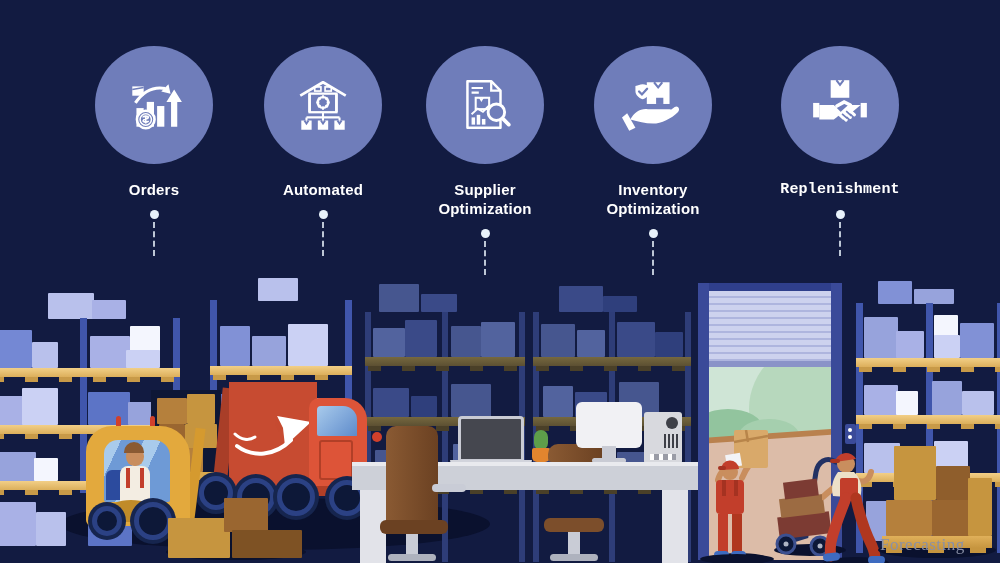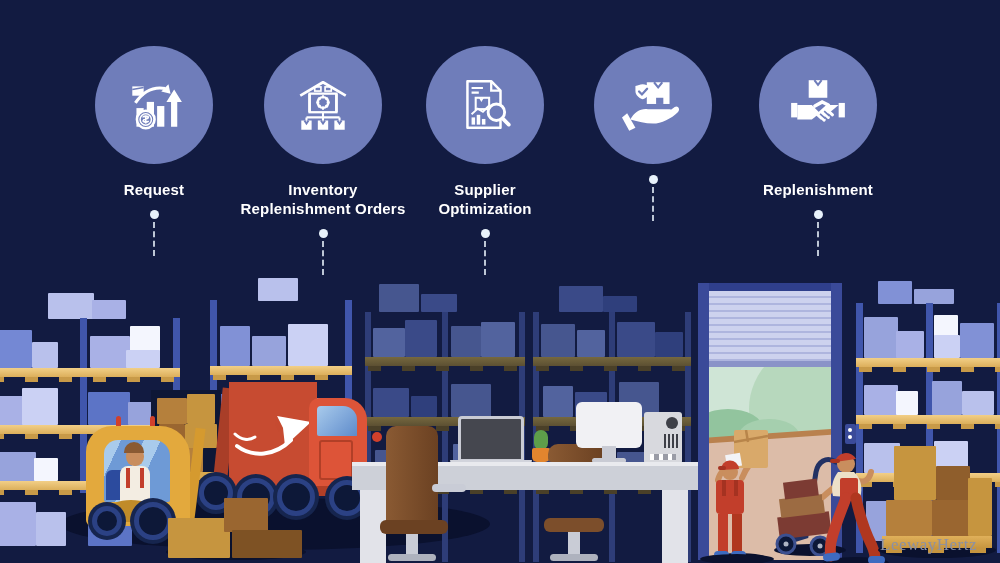--- a/index.html
+++ b/index.html
@@ -340,21 +340,21 @@
       <path d="M12,28 C20,16 30,12 41,14" stroke="#fff" stroke-width="3" fill="none"></path>
       <polygon points="44,10 46,19 37,17" fill="#fff"></polygon>
       <rect x="9" y="12" width="11" height="9" fill="#fff"></rect>
       <path d="M9,15 l11,-2" stroke="#6F7DBA" stroke-width="1.5"></path>
       <circle cx="22" cy="44" r="8.5" fill="#6F7DBA" stroke="#fff" stroke-width="2.5"></circle>
       <circle cx="22" cy="44" r="5.5" fill="none" stroke="#fff" stroke-width="1.5"></circle>
       <path d="M22,40 v8 M19.5,42 c0,-1.6 5,-1.6 5,0 c0,1.8 -5,1.4 -5,3.2 c0,1.6 5,1.6 5,0" stroke="#fff" stroke-width="1.6" fill="none"></path>
     </svg>
   </div>
   <div class="label">
-    <div>Request</div>
+    <div>Orders</div>
   </div>
   <div class="dot"></div>
   <div class="dashes"></div>
 </div>
 
 <div class="step" style="left:231px;">
   <div class="circle">
     <svg width="62" height="62" viewBox="0 0 60 60">
       <path d="M8,21 L30,8 L52,21" fill="none" stroke="#fff" stroke-width="2.6" stroke-linejoin="round"></path>
       <rect x="22" y="12.5" width="6" height="4" fill="none" stroke="#fff" stroke-width="1.6"></rect>
@@ -368,22 +368,21 @@
       <path d="M30,37 V42 M14,42 H46 M14,42 V45 M30,42 V45 M46,42 V45" stroke="#fff" stroke-width="2" fill="none"></path>
       <g fill="#fff">
         <path d="M9,45 h10 v9 h-10 z M25,45 h10 v9 h-10 z M41,45 h10 v9 h-10 z"></path>
       </g>
       <g stroke="#6F7DBA" stroke-width="1.8" fill="none">
         <path d="M12,45 l2,3 l2,-3 M28,45 l2,3 l2,-3 M44,45 l2,3 l2,-3"></path>
       </g>
     </svg>
   </div>
   <div class="label">
-    <div>Inventory</div>
-      <div>Replenishment Orders</div>
+    <div>Automated</div>
   </div>
   <div class="dot"></div>
   <div class="dashes"></div>
 </div>
 
 <div class="step" style="left:393px;">
   <div class="circle">
     <svg width="62" height="62" viewBox="0 0 60 60">
       <path d="M13,7 H36 L45,16 V52 H13 Z" fill="none" stroke="#fff" stroke-width="2.4" stroke-linejoin="round"></path>
       <path d="M36,7 V16 H45" fill="none" stroke="#fff" stroke-width="2.2"></path>
@@ -411,25 +410,29 @@
     <svg width="62" height="62" viewBox="0 0 60 60">
       <rect x="24" y="8" width="22" height="21" fill="#fff"></rect>
       <path d="M31,8 l4,5 l4,-5" fill="none" stroke="#6F7DBA" stroke-width="2"></path>
       <rect x="33" y="23" width="7" height="6" fill="#6F7DBA"></rect>
       <path d="M20,10 c3,0 4,1.5 7,1.5 v5 c0,4 -3,6.5 -7,8 c-4,-1.5 -7,-4 -7,-8 v-5 c3,0 4,-1.5 7,-1.5 z" fill="#fff"></path>
       <path d="M16.5,17 l2.8,2.8 l5,-5.5" fill="none" stroke="#6F7DBA" stroke-width="2.2" stroke-linecap="round"></path>
       <path d="M8,44 C12,37 18,33 25,34 L46,34 C50,34 50,40 46,40 L34,40 C40,39 46,36 51,32 C54,30 57,34 54,37 C48,43 38,48 30,48 C22,48 16,46 8,44 Z" fill="#fff"></path>
       <path d="M5,38 L13,52 L7,55 L0,42 Z" fill="#fff"></path>
     </svg>
   </div>
+  <div class="label">
+    <div>Inventory</div>
+      <div>Optimization</div>
+  </div>
   <div class="dot"></div>
   <div class="dashes"></div>
 </div>
 
-<div class="step" style="left:726px;">
+<div class="step" style="left:748px;font-family:Liberation Mono, monospace;">
   <div class="circle">
     <svg width="62" height="62" viewBox="0 0 60 60">
       <rect x="21" y="6" width="18" height="17" fill="#fff"></rect>
       <path d="M26.5,6 l3.5,4.5 l3.5,-4.5" fill="none" stroke="#6F7DBA" stroke-width="2"></path>
       <rect x="4" y="28" width="6" height="14" fill="#fff"></rect>
       <rect x="50" y="28" width="6" height="14" fill="#fff"></rect>
       <path d="M10,30 H24 L32,38 L24,44 H10 Z" fill="#fff"></path>
       <path d="M50,30 H38 L27,40 L32,45 Z" fill="#fff"></path>
       <path d="M27,31 l7,-4 l6,3" fill="none" stroke="#fff" stroke-width="3.4" stroke-linecap="round"></path>
       <g stroke="#fff" stroke-width="3" stroke-linecap="round" fill="none">
@@ -442,13 +445,13 @@
       </g>
     </svg>
   </div>
   <div class="label">
     <div>Replenishment</div>
   </div>
   <div class="dot"></div>
   <div class="dashes"></div>
 </div>
 
-<div class="watermark">LeewayHertz</div>
+<div class="watermark">Forecasting</div>
 
 </body></html>

